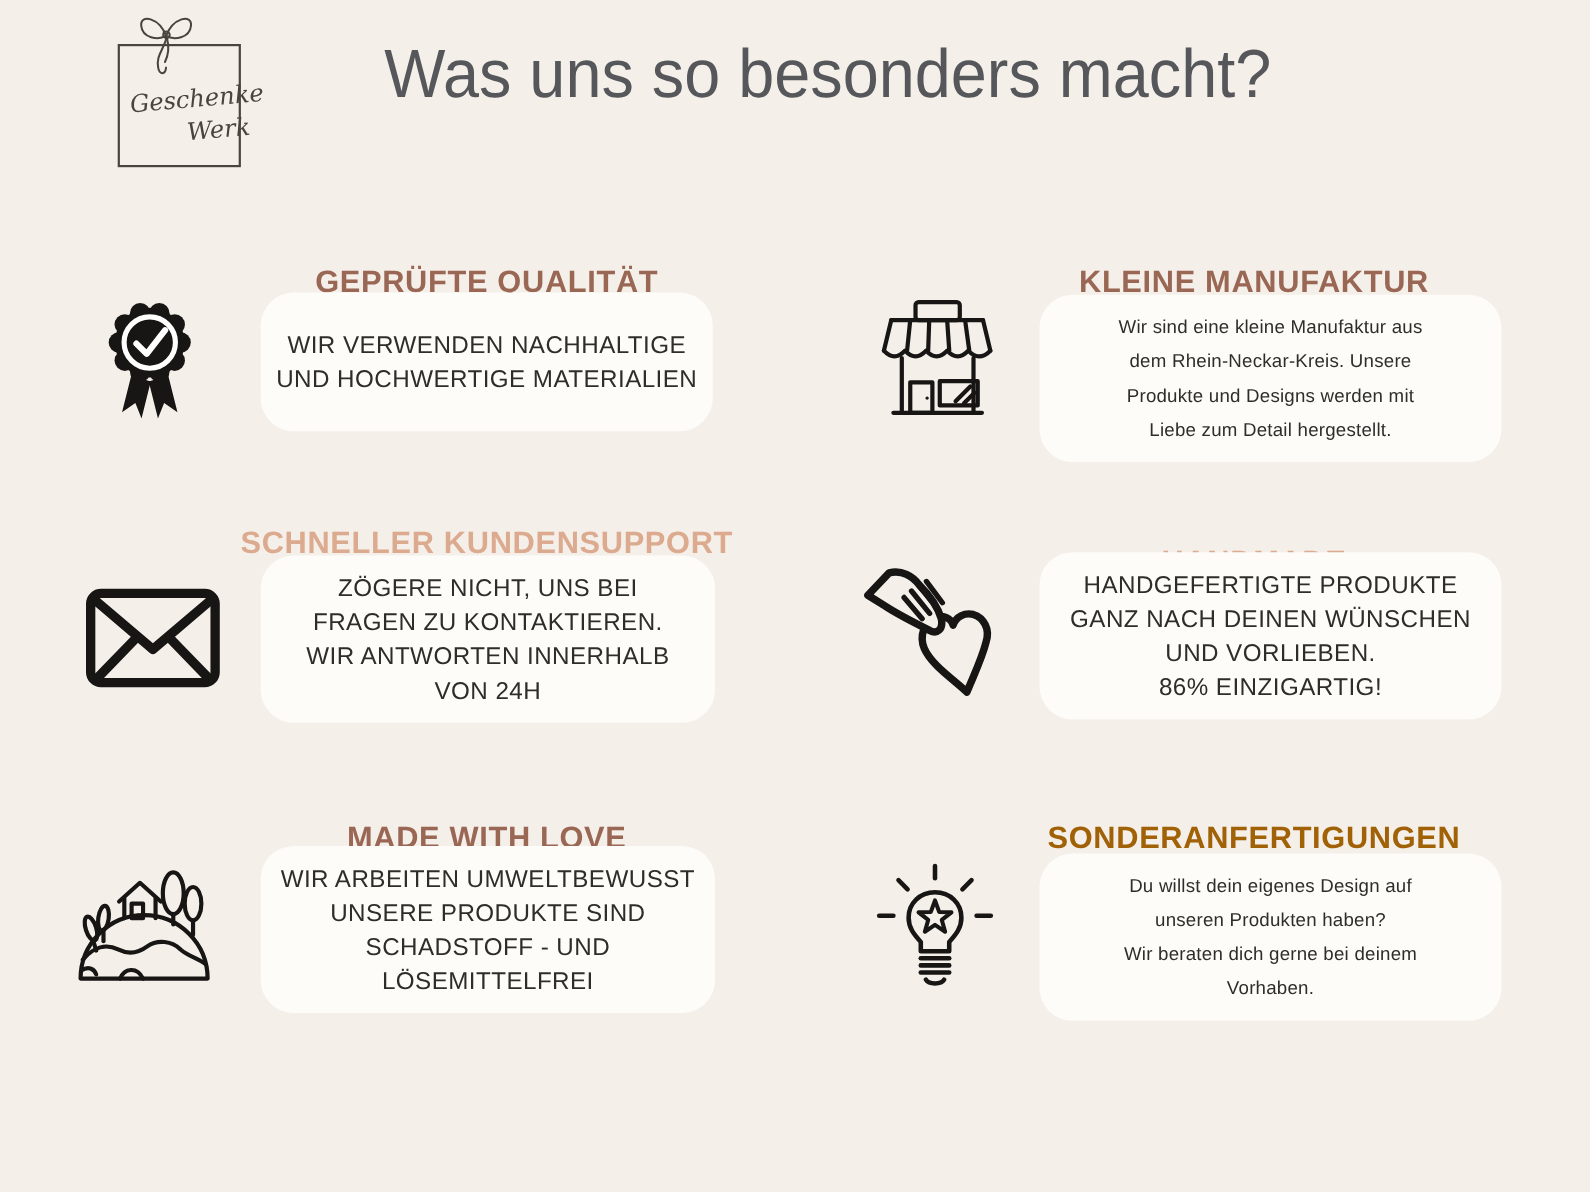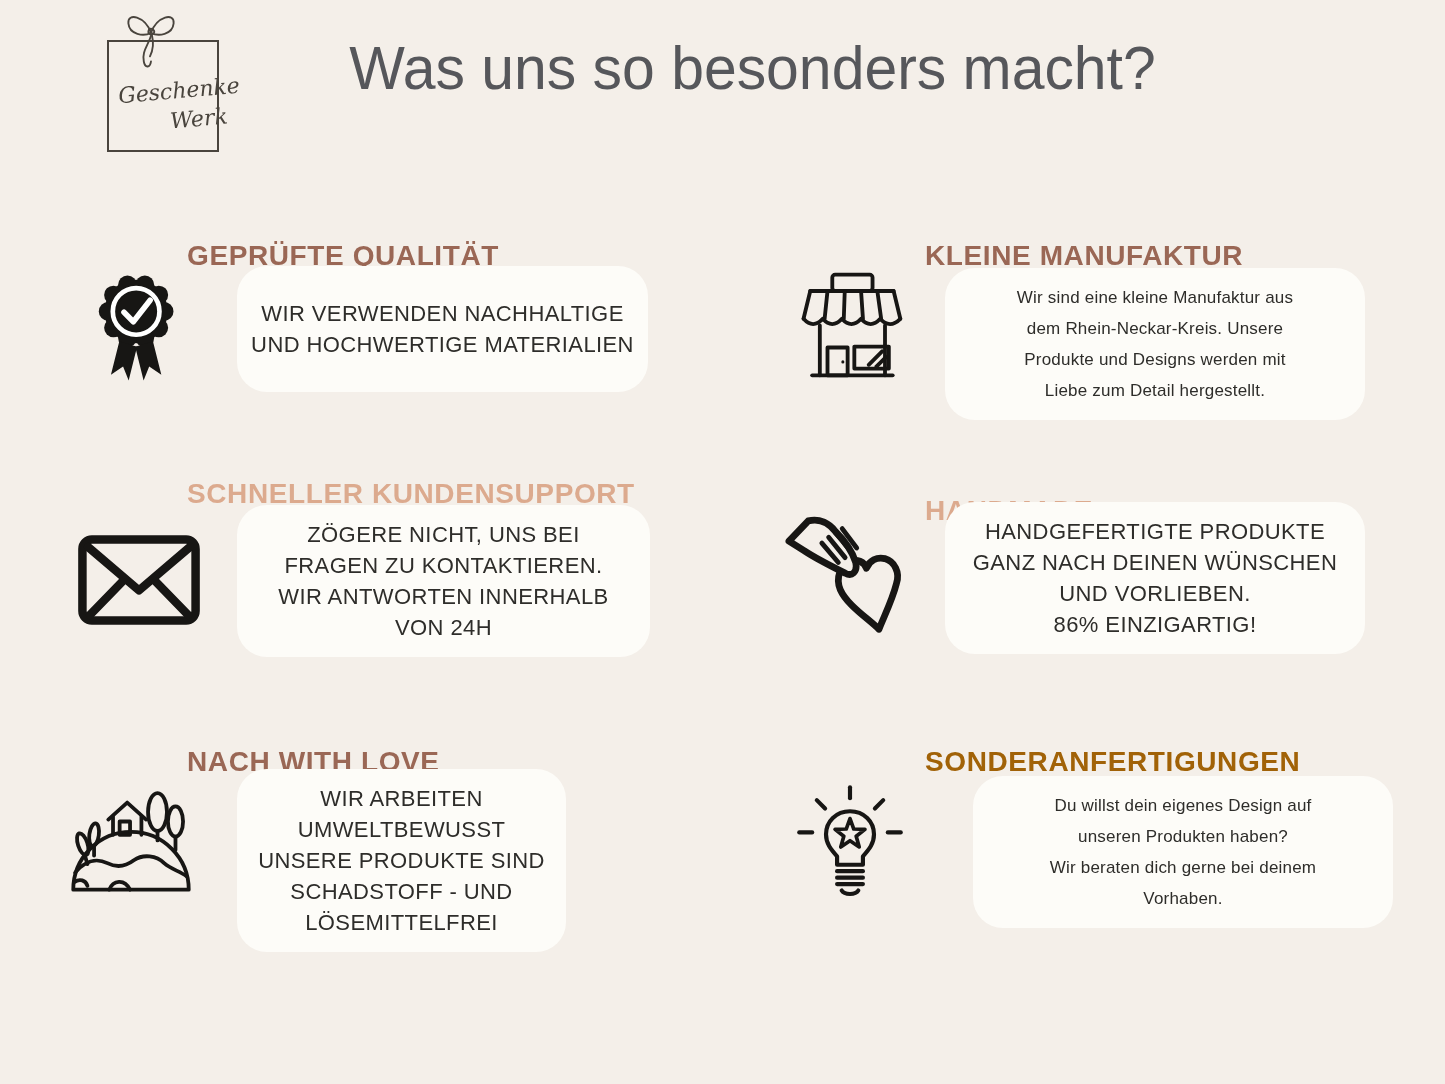--- a/index.html
+++ b/index.html
@@ -44,21 +44,21 @@
     color:#56575b;
     letter-spacing:0px;
     transform:scaleX(0.95);
     transform-origin:center;
     white-space:nowrap;
   }
 
   
   .feature-heading{
     position:absolute;
-    text-align:left;
+    text-align:center;
     font-size:28px;
     font-weight:700;
     letter-spacing:0.6px;
     white-space:nowrap;
   }
   .card{
     position:absolute;
     background:#fdfcf8;
     border-radius:30px;
     box-sizing:border-box;
@@ -215,22 +215,22 @@
         <ellipse cx="103" cy="42" rx="10" ry="20"></ellipse>
         <path d="M103,62 V72"></path>
         <ellipse cx="122" cy="52" rx="8" ry="16"></ellipse>
         <path d="M122,68 V82"></path>
         <ellipse cx="24" cy="76" rx="5" ry="12" transform="rotate(-18 24 76)"></ellipse>
         <path d="M26,87 L29,97"></path>
         <ellipse cx="36" cy="66" rx="5" ry="12" transform="rotate(8 36 66)"></ellipse>
         <path d="M36,78 L36,88"></path>
       </svg>
     </div>
-    <h2 class="feature-heading" style="left: 187px; top: 723px; width: 511px; color: rgb(154, 103, 85);">NACH WITH LOVE</h2>
-    <div class="card" style="left:237px;top:769px;width:329px;min-height:147px;">
+    <h2 class="feature-heading" style="left: 187px; top: 723px; width: 511px; color: rgb(154, 103, 85);">MADE WITH LOVE</h2>
+    <div class="card" style="left:237px;top:769px;width:413px;min-height:147px;">
       <div class="card-text">WIR ARBEITEN UMWELTBEWUSST
 UNSERE PRODUKTE SIND
 SCHADSTOFF - UND
 LÖSEMITTELFREI</div>
     </div>
   </section>
 
   <section>
     <div class="icon" style="left:788px;top:778px;">
       <svg width="124" height="143" viewBox="0 0 134 155" fill="none" stroke="#171614" stroke-width="4.5" stroke-linecap="round" stroke-linejoin="round">
@@ -241,21 +241,21 @@
         <path d="M58,122 C61,127 73,127 76,122"></path>
         <path d="M67,44 L71.1,55.3 L83.2,55.7 L73.7,63.2 L77,74.8 L67,68 L57,74.8 L60.3,63.2 L50.8,55.7 L62.9,55.3 Z" stroke-width="4"></path>
         <path d="M67,10 V22"></path>
         <path d="M31,24 L40,33"></path>
           <path d="M103,24 L94,33"></path>
         <path d="M12,59 H26"></path>
           <path d="M122,59 H108"></path>
       </svg>
     </div>
     <h2 class="feature-heading" style="left: 925px; top: 723px; width: 430px; color: #a16207;">SONDERANFERTIGUNGEN</h2>
-    <div class="card" style="left:945px;top:776px;width:420px;min-height:136px;margin-left:28px;">
+    <div class="card" style="left:945px;top:776px;width:420px;min-height:136px;">
       <div class="card-text sentence">Du willst dein eigenes Design auf
 unseren Produkten haben?
 Wir beraten dich gerne bei deinem
 Vorhaben.</div>
     </div>
   </section>
 
 </div>
 
 </body></html>

